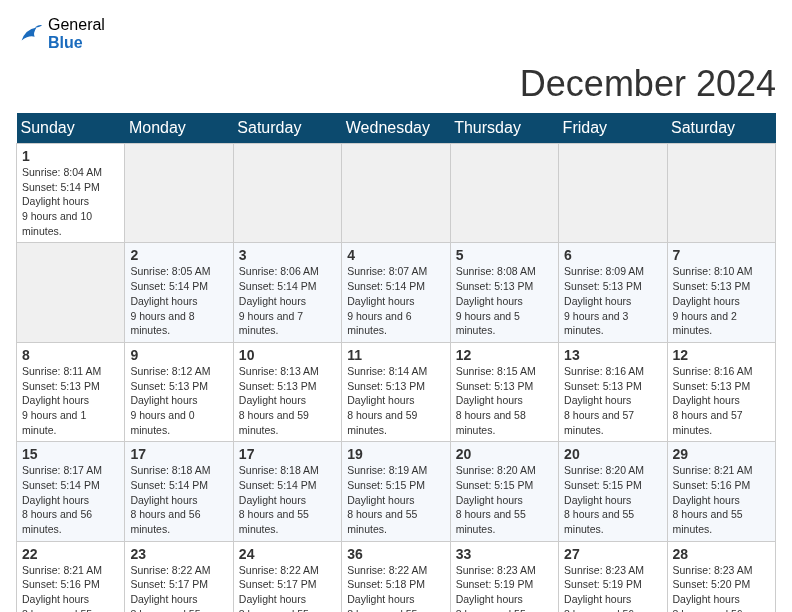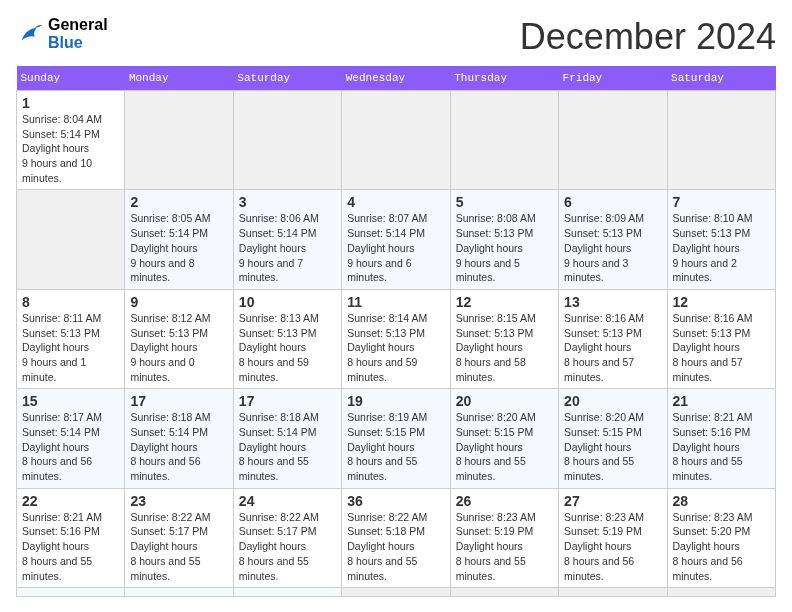--- a/index.html
+++ b/index.html
@@ -18,43 +18,42 @@
     }
     .logo {
       display: flex;
       align-items: center;
       gap: 4px;
     }
     .logo-bird {
       width: 28px;
       height: 28px;
     }
-    .title-block { text-align: center; }
+    .title-block { text-align: center; margin-top: 47px; }
     .month-title {
       font-size: 36px;
       font-weight: 300;
       color: #333;
     }
     .location {
       font-size: 16px;
       color: #555;
     }
     table {
       width: 100%;
       border-collapse: collapse;
       font-size: 10.5px;
     }
     th {
-      background: #8b5cf6;
+      background: #0c4a6e;
       color: #fff;
       padding: 6px 4px;
       text-align: left;
-      font-size: 11px;
+      font-size: 16px;
       font-weight: normal;
-      font-family: Liberation Mono, monospace;
     }
     td {
       border: 1px solid #ccc;
       padding: 4px 5px;
       vertical-align: top;
       width: calc(100% / 7);
       min-height: 70px;
       background: #fff;
     }
     tr:nth-child(even) td { background: #f5f8fc; }
@@ -75,21 +74,21 @@
 </head>
 <body>
 
 <div class="header">
   <div class="logo">
     <svg class="logo-bird" viewBox="0 0 30 30">
       <path d="M6 22 Q10 10 22 8 Q18 14 20 18 Q14 16 6 22Z" fill="#1a6bbd"></path>
       <path d="M20 8 Q26 4 28 6 Q24 8 22 8Z" fill="#1a6bbd"></path>
     </svg>
     <div>
-      <div style="font-size:16px;font-weight:bold;line-height:1.1">General</div>
+      <div style="font-size:16px;font-weight:normal;line-height:1.1">General</div>
       <div style="font-size:16px;font-weight:bold;color:#1a6bbd;line-height:1.1">Blue</div>
     </div>
   </div>
   <div class="title-block">
     <div class="month-title">December 2024</div>
   </div>
 </div>
 
 <table>
   <thead>
@@ -192,21 +191,21 @@
         </td>
         <td>
           <span class="day-num">20</span>
           <div class="cell-text">Sunrise: 8:20 AM<br>Sunset: 5:15 PM<br>Daylight hours<br>8 hours and 55 minutes.</div>
         </td>
         <td>
           <span class="day-num">20</span>
           <div class="cell-text">Sunrise: 8:20 AM<br>Sunset: 5:15 PM<br>Daylight hours<br>8 hours and 55 minutes.</div>
         </td>
         <td>
-          <span class="day-num">21</span>
+          <span class="day-num">29</span>
           <div class="cell-text">Sunrise: 8:21 AM<br>Sunset: 5:16 PM<br>Daylight hours<br>8 hours and 55 minutes.</div>
         </td>
       </tr>
       <tr>
         <td>
           <span class="day-num">22</span>
           <div class="cell-text">Sunrise: 8:21 AM<br>Sunset: 5:16 PM<br>Daylight hours<br>8 hours and 55 minutes.</div>
         </td>
         <td>
           <span class="day-num">23</span>
@@ -214,21 +213,21 @@
         </td>
         <td>
           <span class="day-num">24</span>
           <div class="cell-text">Sunrise: 8:22 AM<br>Sunset: 5:17 PM<br>Daylight hours<br>8 hours and 55 minutes.</div>
         </td>
         <td>
           <span class="day-num">36</span>
           <div class="cell-text">Sunrise: 8:22 AM<br>Sunset: 5:18 PM<br>Daylight hours<br>8 hours and 55 minutes.</div>
         </td>
         <td>
-          <span class="day-num">26</span>
+          <span class="day-num">33</span>
           <div class="cell-text">Sunrise: 8:23 AM<br>Sunset: 5:19 PM<br>Daylight hours<br>8 hours and 55 minutes.</div>
         </td>
         <td>
           <span class="day-num">27</span>
           <div class="cell-text">Sunrise: 8:23 AM<br>Sunset: 5:19 PM<br>Daylight hours<br>8 hours and 56 minutes.</div>
         </td>
         <td>
           <span class="day-num">28</span>
           <div class="cell-text">Sunrise: 8:23 AM<br>Sunset: 5:20 PM<br>Daylight hours<br>8 hours and 56 minutes.</div>
         </td>

